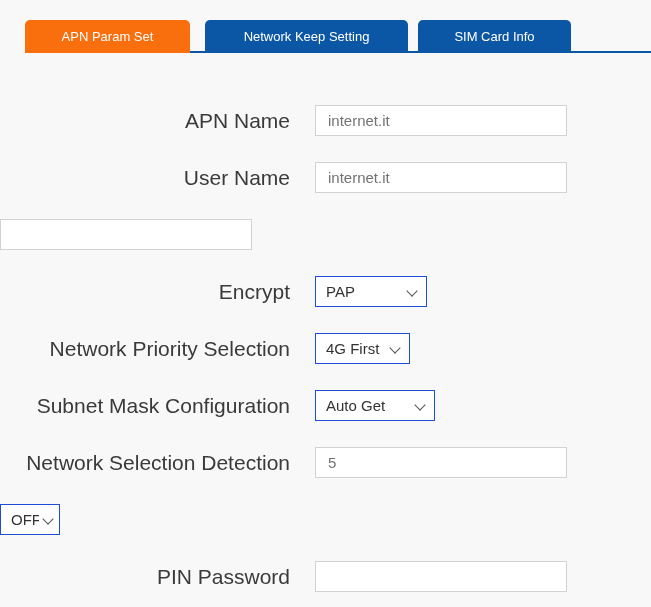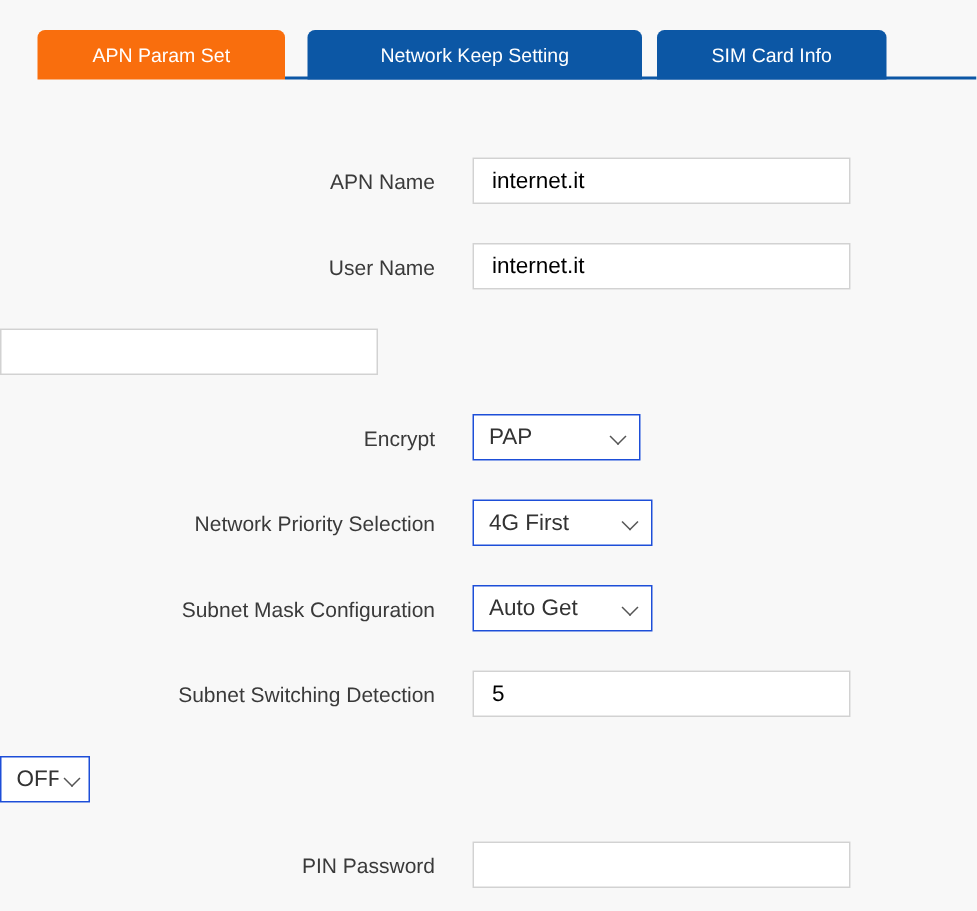--- a/index.html
+++ b/index.html
@@ -27,54 +27,54 @@
     color: #ffffff;
     font-size: 13px;
     cursor: pointer;
     position: relative;
     z-index: 2;
     border: none;
     font-family: "Liberation Sans", sans-serif;
   }
   .tab.active   { background: #f96e0d; width: 165px; }
   .tab.inactive { background: #0c57a5; }
-  .tab.t2 { width: 223px; margin-left: 15px; }
+  .tab.t2 { width: 203px; margin-left: 15px; }
   .tab.t3 { width: 153px; margin-left: 10px; }
   .tab-underline {
     position: absolute;
     left: 190px; right: 0; bottom: 0;
     height: 2px;
     background: #0c57a5;
     z-index: 1;
   }
   
   .form { margin-top: 52px; }
   .row {
     display: flex;
     align-items: center;
     height: 31px;
     margin-bottom: 26px;
   }
   .row-label {
     flex: 0 0 290px;
     width: 290px;
     text-align: right;
-    font-size: 14px;
+    font-size: 21px;
     color: #3a3a3a;
     margin-right: 25px;
     white-space: nowrap;
   }
   input.text {
     width: 252px;
     height: 31px;
     border: 1px solid #d2d2d2;
     background: #ffffff;
     padding: 0 12px;
     font-size: 15px;
-    color: #000000;
+    color: #737373;
     font-family: "Liberation Sans", sans-serif;
     outline: none;
   }
   .select-wrap { position: relative; display: inline-block; height: 31px; }
   .select-wrap::after {
     content: "";
     position: absolute;
     right: 11px; top: 50%;
     width: 7px; height: 7px;
     margin-top: -5px;
@@ -90,21 +90,21 @@
     border: 1px solid #1d4ed8;
     background: #ffffff;
     padding: 0 24px 0 10px;
     font-size: 15px;
     color: #333333;
     font-family: "Liberation Sans", sans-serif;
     outline: none;
     border-radius: 0;
   }
   .w112 select.select { width: 112px; }
-  .w105 select.select { width: 120px; }
+  .w105 select.select { width: 95px; }
   .w120 select.select { width: 120px; }
   .w60  select.select { width: 60px; padding-right: 20px; }
   .w60.select-wrap::after { right: 8px; }
 </style>
 </head>
 <body>
 
 <div class="tabbar">
   <button class="tab active">APN Param Set</button>
   <button class="tab inactive t2">Network Keep Setting</button>
@@ -152,21 +152,21 @@
     <label class="row-label">Subnet Mask Configuration</label>
     <span class="select-wrap w120">
       <select class="select">
         <option>Auto Get</option>
       </select>
       <span></span>
     </span>
   </div>
 
   <div class="row">
-    <label class="row-label">Subnet Switching Detection</label>
+    <label class="row-label">Network Selection Detection</label>
     <input class="text" type="text" value="5" style="">
   </div>
 
   <div class="row">
     <span class="select-wrap w60">
       <select class="select">
         <option>OFF</option>
       </select>
       <span></span>
     </span>

